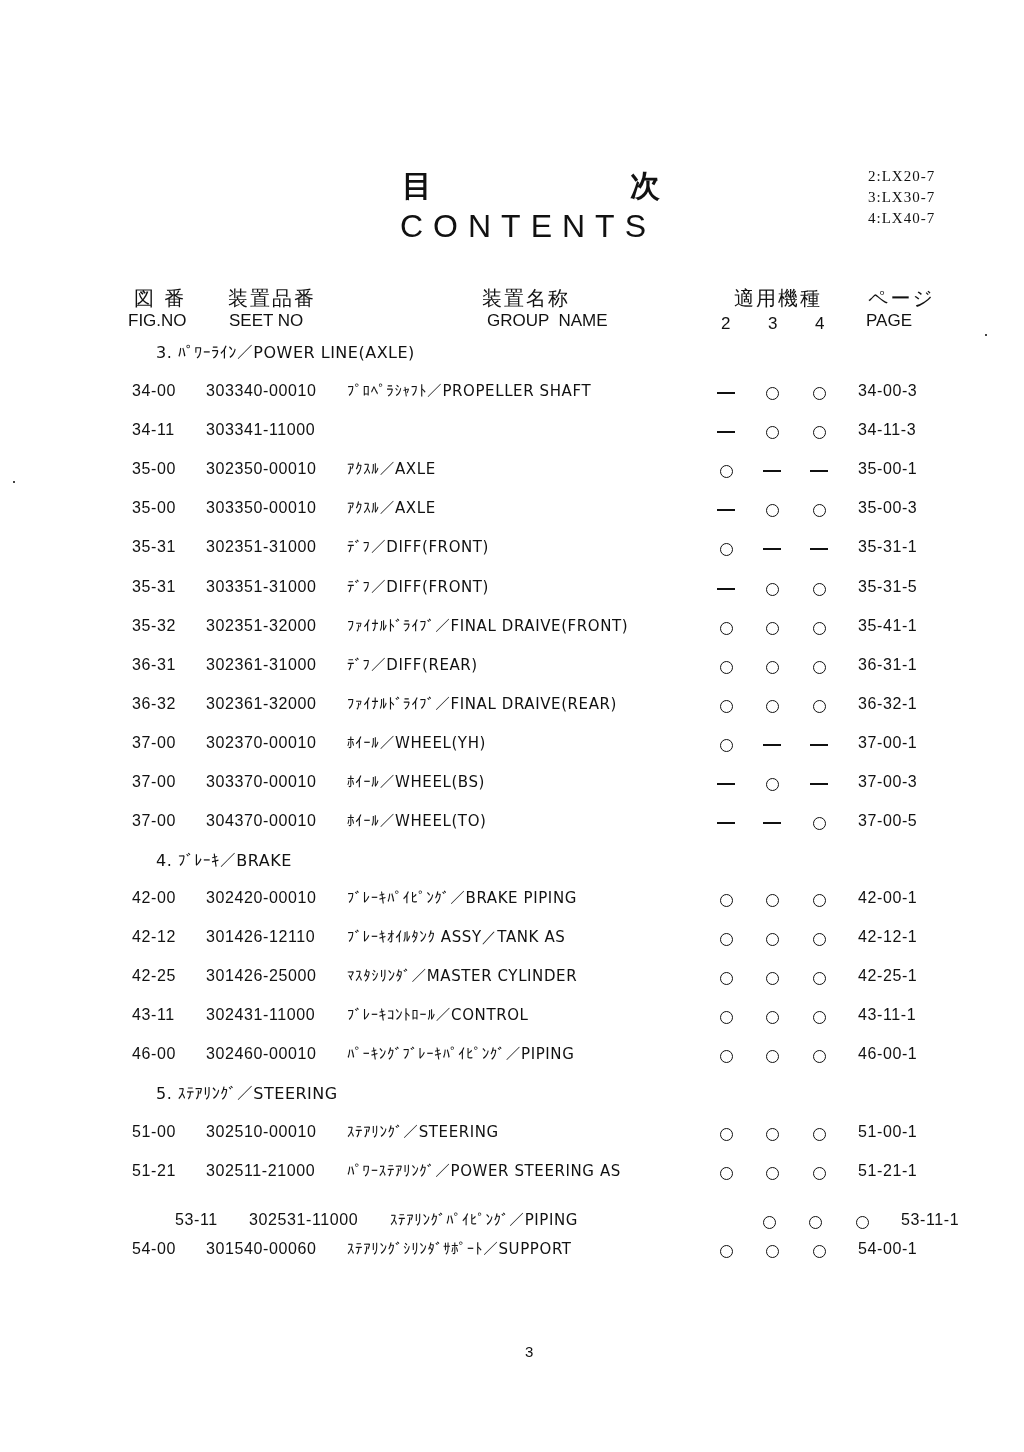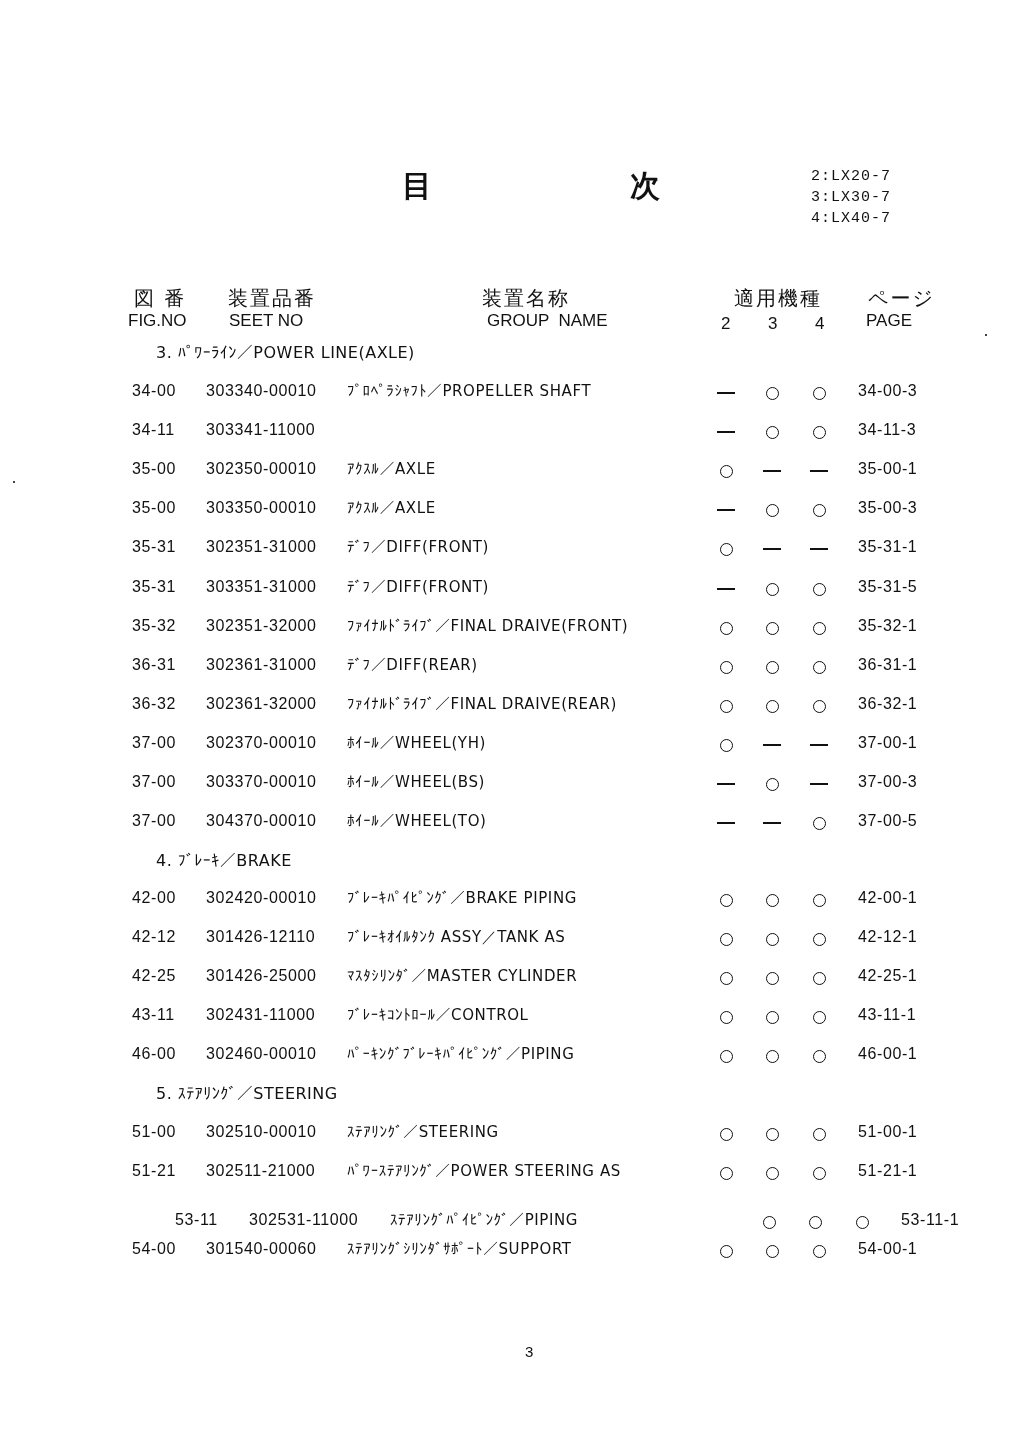--- a/index.html
+++ b/index.html
@@ -32,25 +32,25 @@
       position: absolute;
       top: 208px;
       left: 400px;
       font-size: 32px;
       letter-spacing: 10px;
       font-family: "Liberation Sans", sans-serif;
     }
     .models {
       position: absolute;
       top: 166px;
-      left: 811px;
+      left: 868px;
       font-size: 15px;
       line-height: 21px;
       letter-spacing: 1px;
-      font-family: Liberation Mono, monospace;
+      font-family: Liberation Serif, serif;
     }
 
     .hdr-jp, .hdr-en {
       position: absolute;
       font-size: 17px;
       white-space: nowrap;
     }
     .hdr-jp { top: 285px; font-family: "DejaVu Sans", sans-serif; font-size: 20px; letter-spacing: 2px; }
     .hdr-en { top: 311px; }
 
@@ -110,20 +110,21 @@
   </style>
 </head>
 <body>
 
 <div class="page">
 
   <div class="title-jp">
     <span>目</span>
     <span>次</span>
   </div>
+  <div class="title-en">CONTENTS</div>
 
   <div class="models">
     <div>2:LX20-7</div>
     <div>3:LX30-7</div>
     <div>4:LX40-7</div>
   </div>
 
   <div>
     <span class="hdr-jp" style="left:134px;">図 番</span>
     <span class="hdr-en" style="left:128px;">FIG.NO</span>
@@ -240,21 +241,21 @@
         <span class="name">ﾌｧｲﾅﾙﾄﾞﾗｲﾌﾞ／FINAL DRAIVE(FRONT)</span>
         <span class="mark c2">
           <span class="circle"></span>
         </span>
         <span class="mark c3">
           <span class="circle"></span>
         </span>
         <span class="mark c4">
           <span class="circle"></span>
         </span>
-        <span class="page-ref">35-32-1</span>
+        <span class="page-ref">35-41-1</span>
       </div>
       <div class="row" style="top: 656px;">
         <span class="fig">36-31</span>
         <span class="sheet">302361-31000</span>
         <span class="name">ﾃﾞﾌ／DIFF(REAR)</span>
         <span class="mark c2">
           <span class="circle"></span>
         </span>
         <span class="mark c3">
           <span class="circle"></span>

